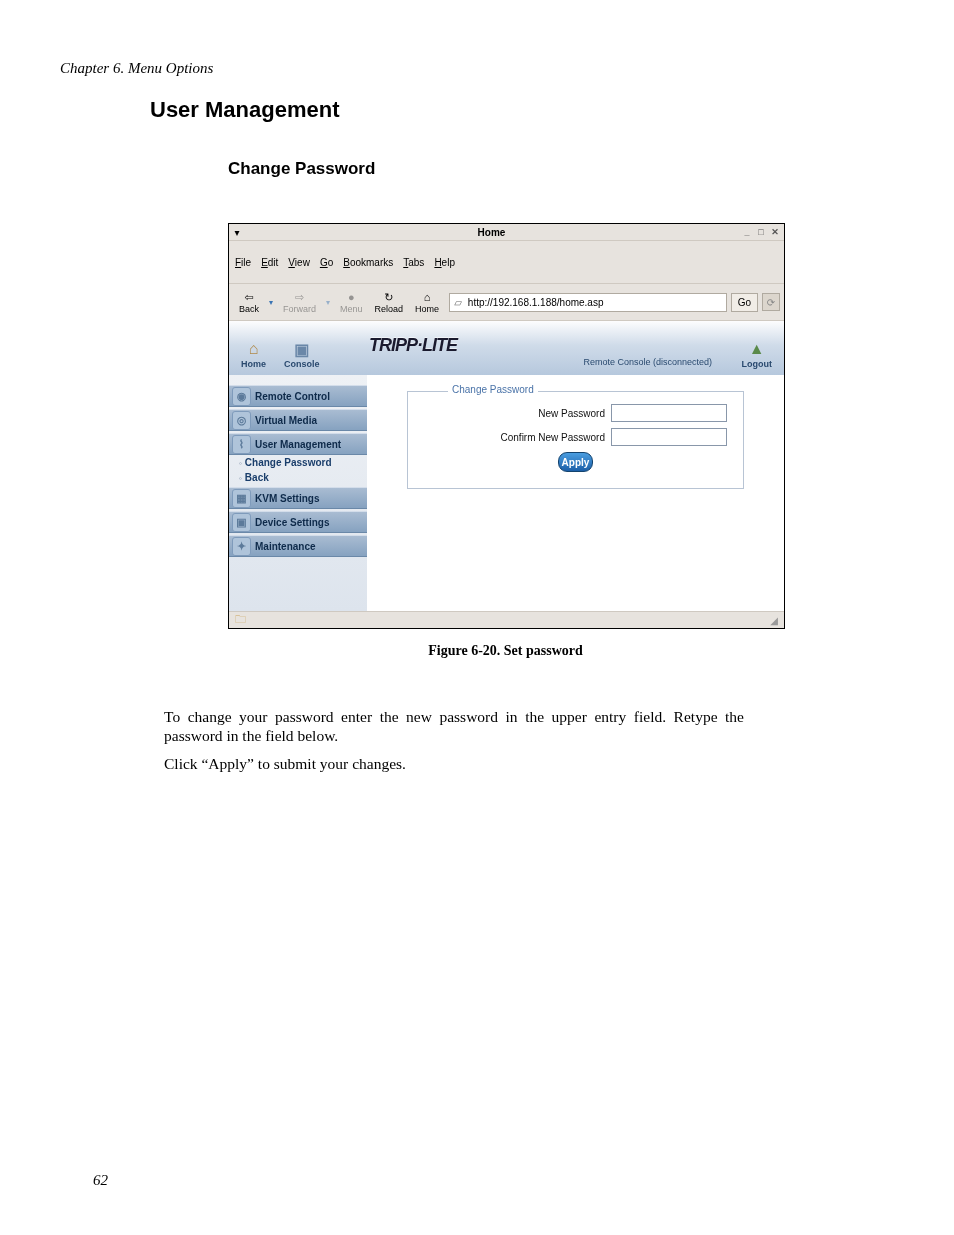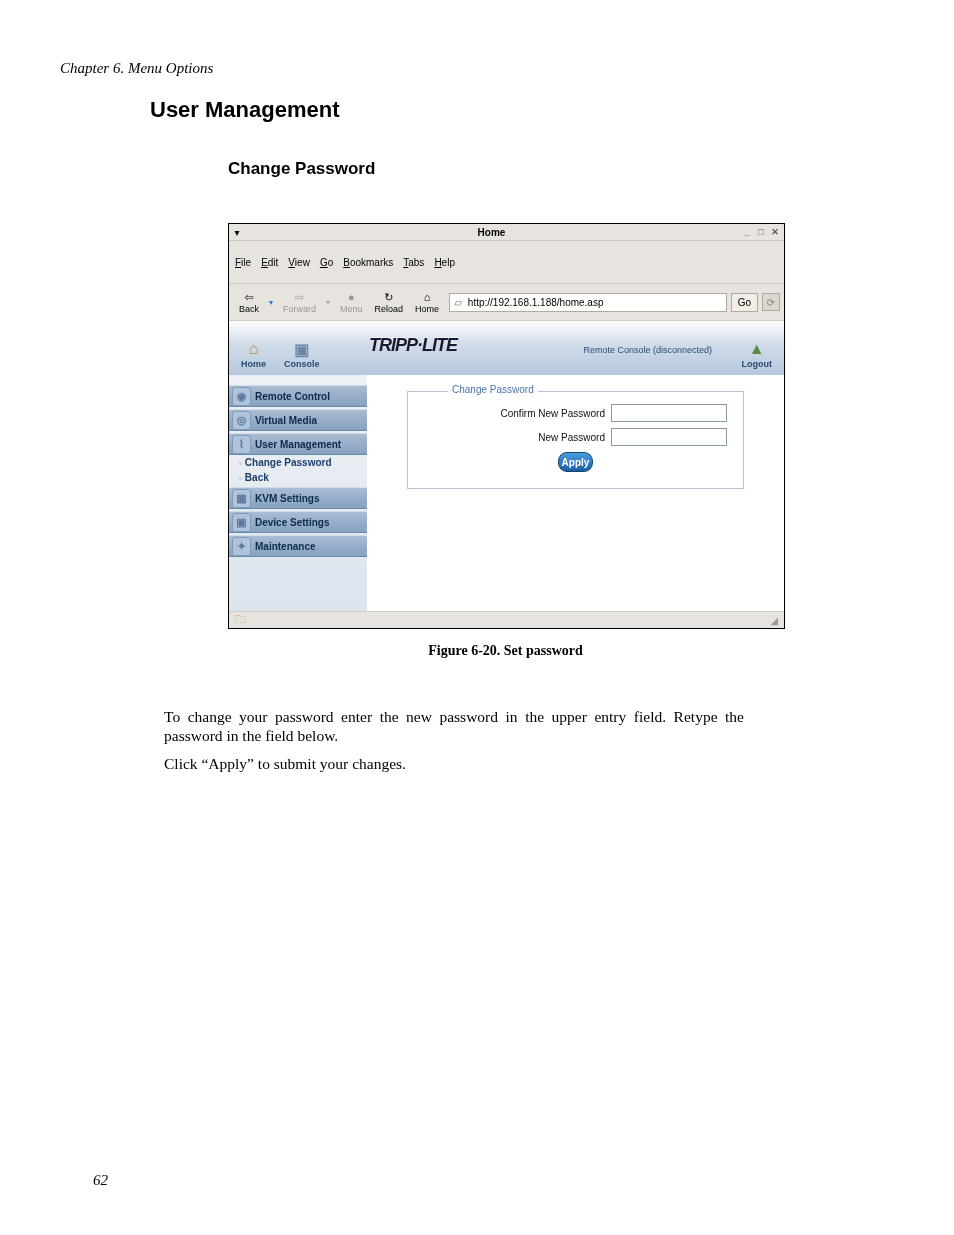--- a/index.html
+++ b/index.html
@@ -196,21 +196,21 @@
     font-style: italic;
     font-weight: 900;
     font-size: 18px;
     color: #1a1a2e;
     letter-spacing: -1px;
     text-shadow: 0 -1px 0 rgba(255,255,255,.6);
   }
   .status-text {
     position:absolute;
     right: 72px;
-    bottom: 20px;
+    bottom: 8px;
     font-size: 9px;
     font-family: Arial, sans-serif;
     color: #2a4a6f;
   }
   
   .app-body {
     flex:1;
     display: flex;
     background: #fff;
   }
@@ -454,25 +454,25 @@
           <div class="nav-item">
             <span class="nav-icon">✦</span>
             <span>Maintenance</span>
           </div>
         </div>
 
         <div class="app-main">
           <div class="fieldset">
             <div class="legend">Change Password</div>
             <div class="form-row">
-              <label>Confirm New Password</label>
+              <label>New Password</label>
               <input type="password" style="">
             </div>
             <div class="form-row">
-              <label>New Password</label>
+              <label>Confirm New Password</label>
               <input type="password" style="">
             </div>
             <div class="apply-wrap">
               <div class="apply-btn">Apply</div>
             </div>
           </div>
         </div>
       </div>
     </div>
 

